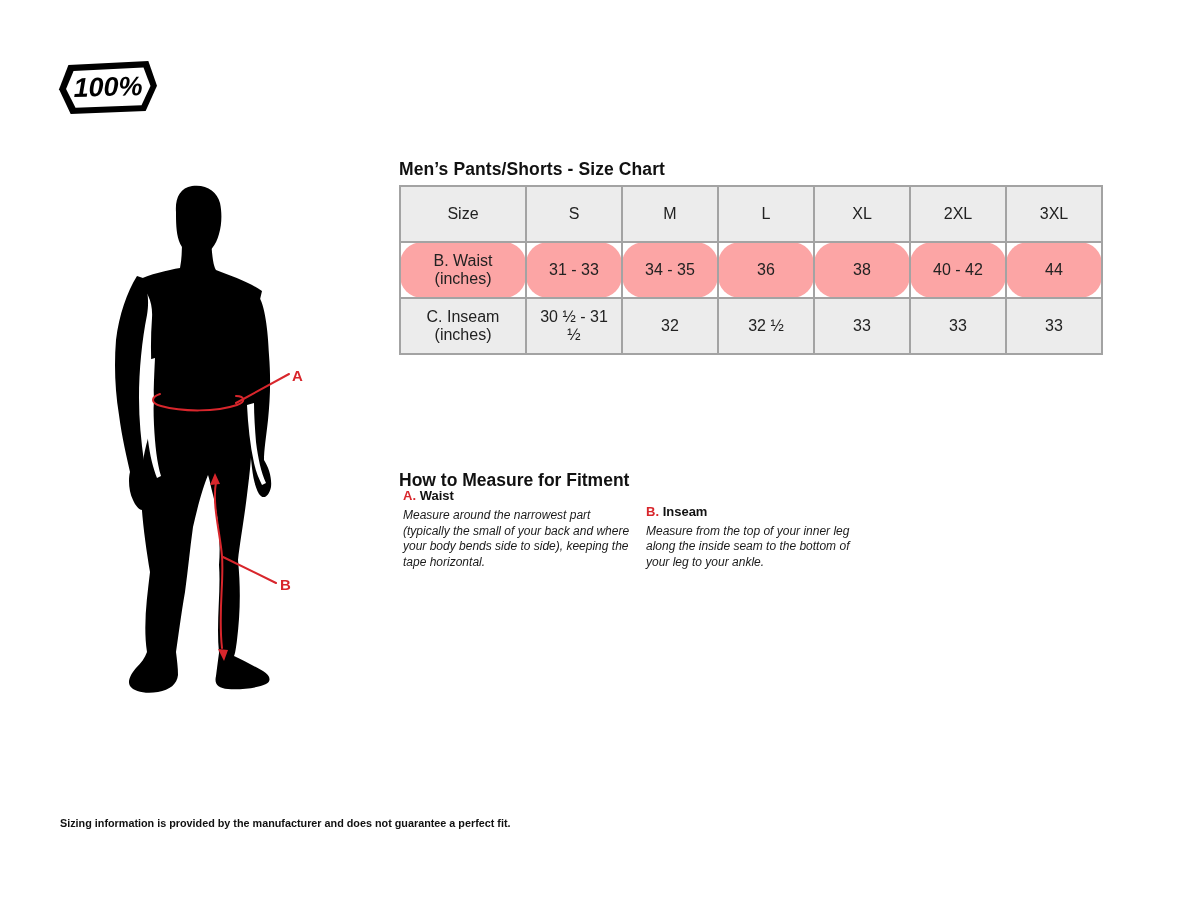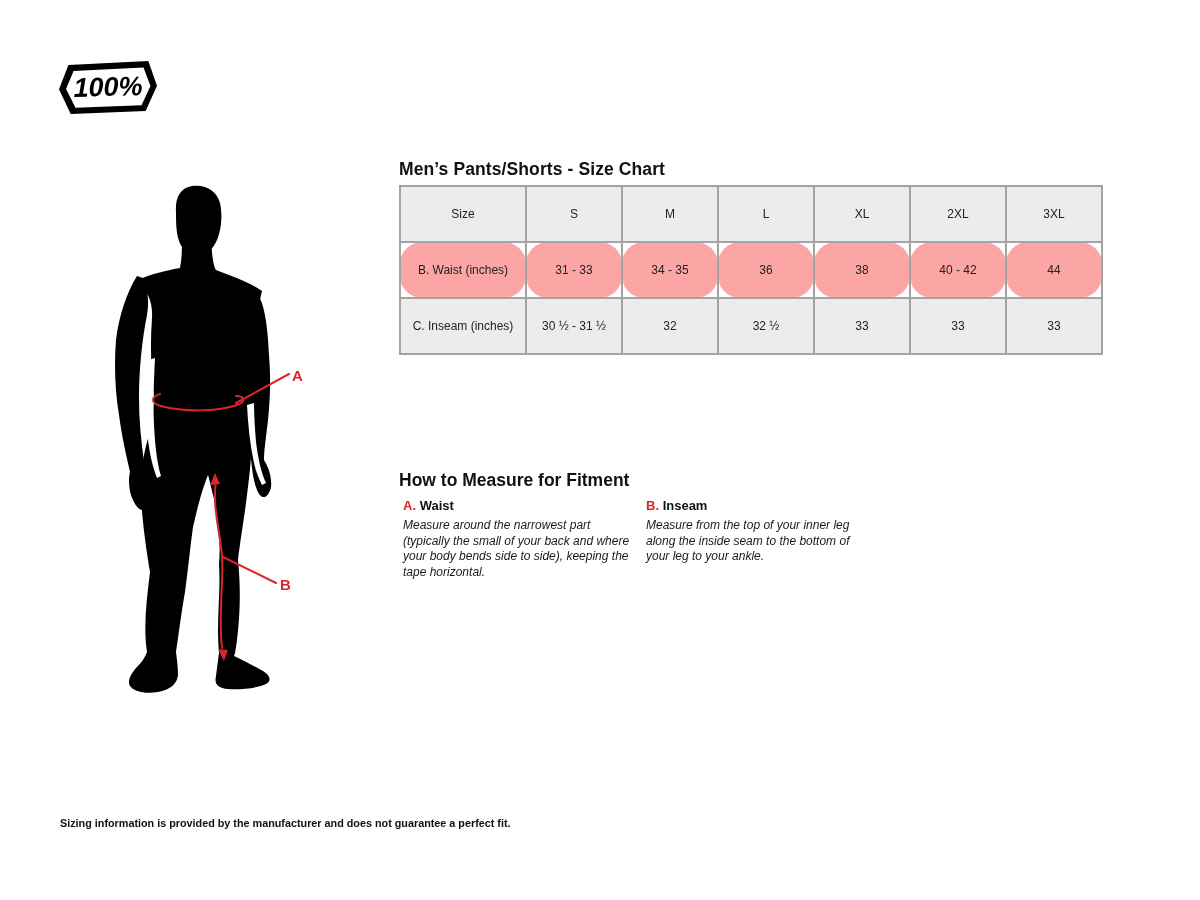--- a/index.html
+++ b/index.html
@@ -4,29 +4,29 @@
 <style>
   html,body{margin:0;padding:0;background:#fff;}
   body{font-family:"Liberation Sans",sans-serif;color:#1a1a1a;}
   .page{position:relative;width:1200px;height:900px;background:#fff;overflow:hidden;}
 
   .logo{position:absolute;left:58px;top:60px;width:100px;height:55px;}
 
   .chart-title{position:absolute;left:399px;top:144px;font-size:17.5px;font-weight:bold;letter-spacing:.1px;color:#111;margin-top:15px;}
 
   table.size{position:absolute;left:399px;top:185px;border-collapse:collapse;table-layout:fixed;}
-  table.size th,table.size td{border:2px solid #a3a3a3;font-size:12px;font-weight:normal;
+  table.size th,table.size td{border:2px solid #a3a3a3;font-size:16px;font-weight:normal;
     text-align:center;vertical-align:middle;height:54px;padding:0 6px;color:#222;}
   tr.gray th,tr.gray td{background:#ececec;}
   tr.white td{background:#fca5a5;border-radius:22px;}
   col.c0{width:126px;}
   col.cv{width:96px;}
 
   .measure-title{position:absolute;left:399px;top:470px;font-size:17.5px;font-weight:bold;color:#111;}
-  .measure-cols{position:absolute;left:403px;top:498px;display:flex;}
+  .measure-cols{position:absolute;left:403px;top:488px;display:flex;align-items:flex-end;}
   .mcol{width:232px;margin-right:11px;}
   .mcol.b{width:218px;margin-right:0;}
   .mhead{font-size:13px;font-weight:bold;color:#111;}
   .mkey{color:#d8262c;}
   .mbody{margin-top:5px;font-size:12px;line-height:15.5px;color:#1a1a1a;font-style:italic;}
 
   .footer{position:absolute;left:60px;top:817px;font-size:10.8px;font-weight:bold;line-height:12.5px;color:#111;}
 
   .figure{position:absolute;left:105px;top:178px;}
   .red-stroke{fill:none;stroke:#d8262c;stroke-width:2;stroke-linecap:round;}

